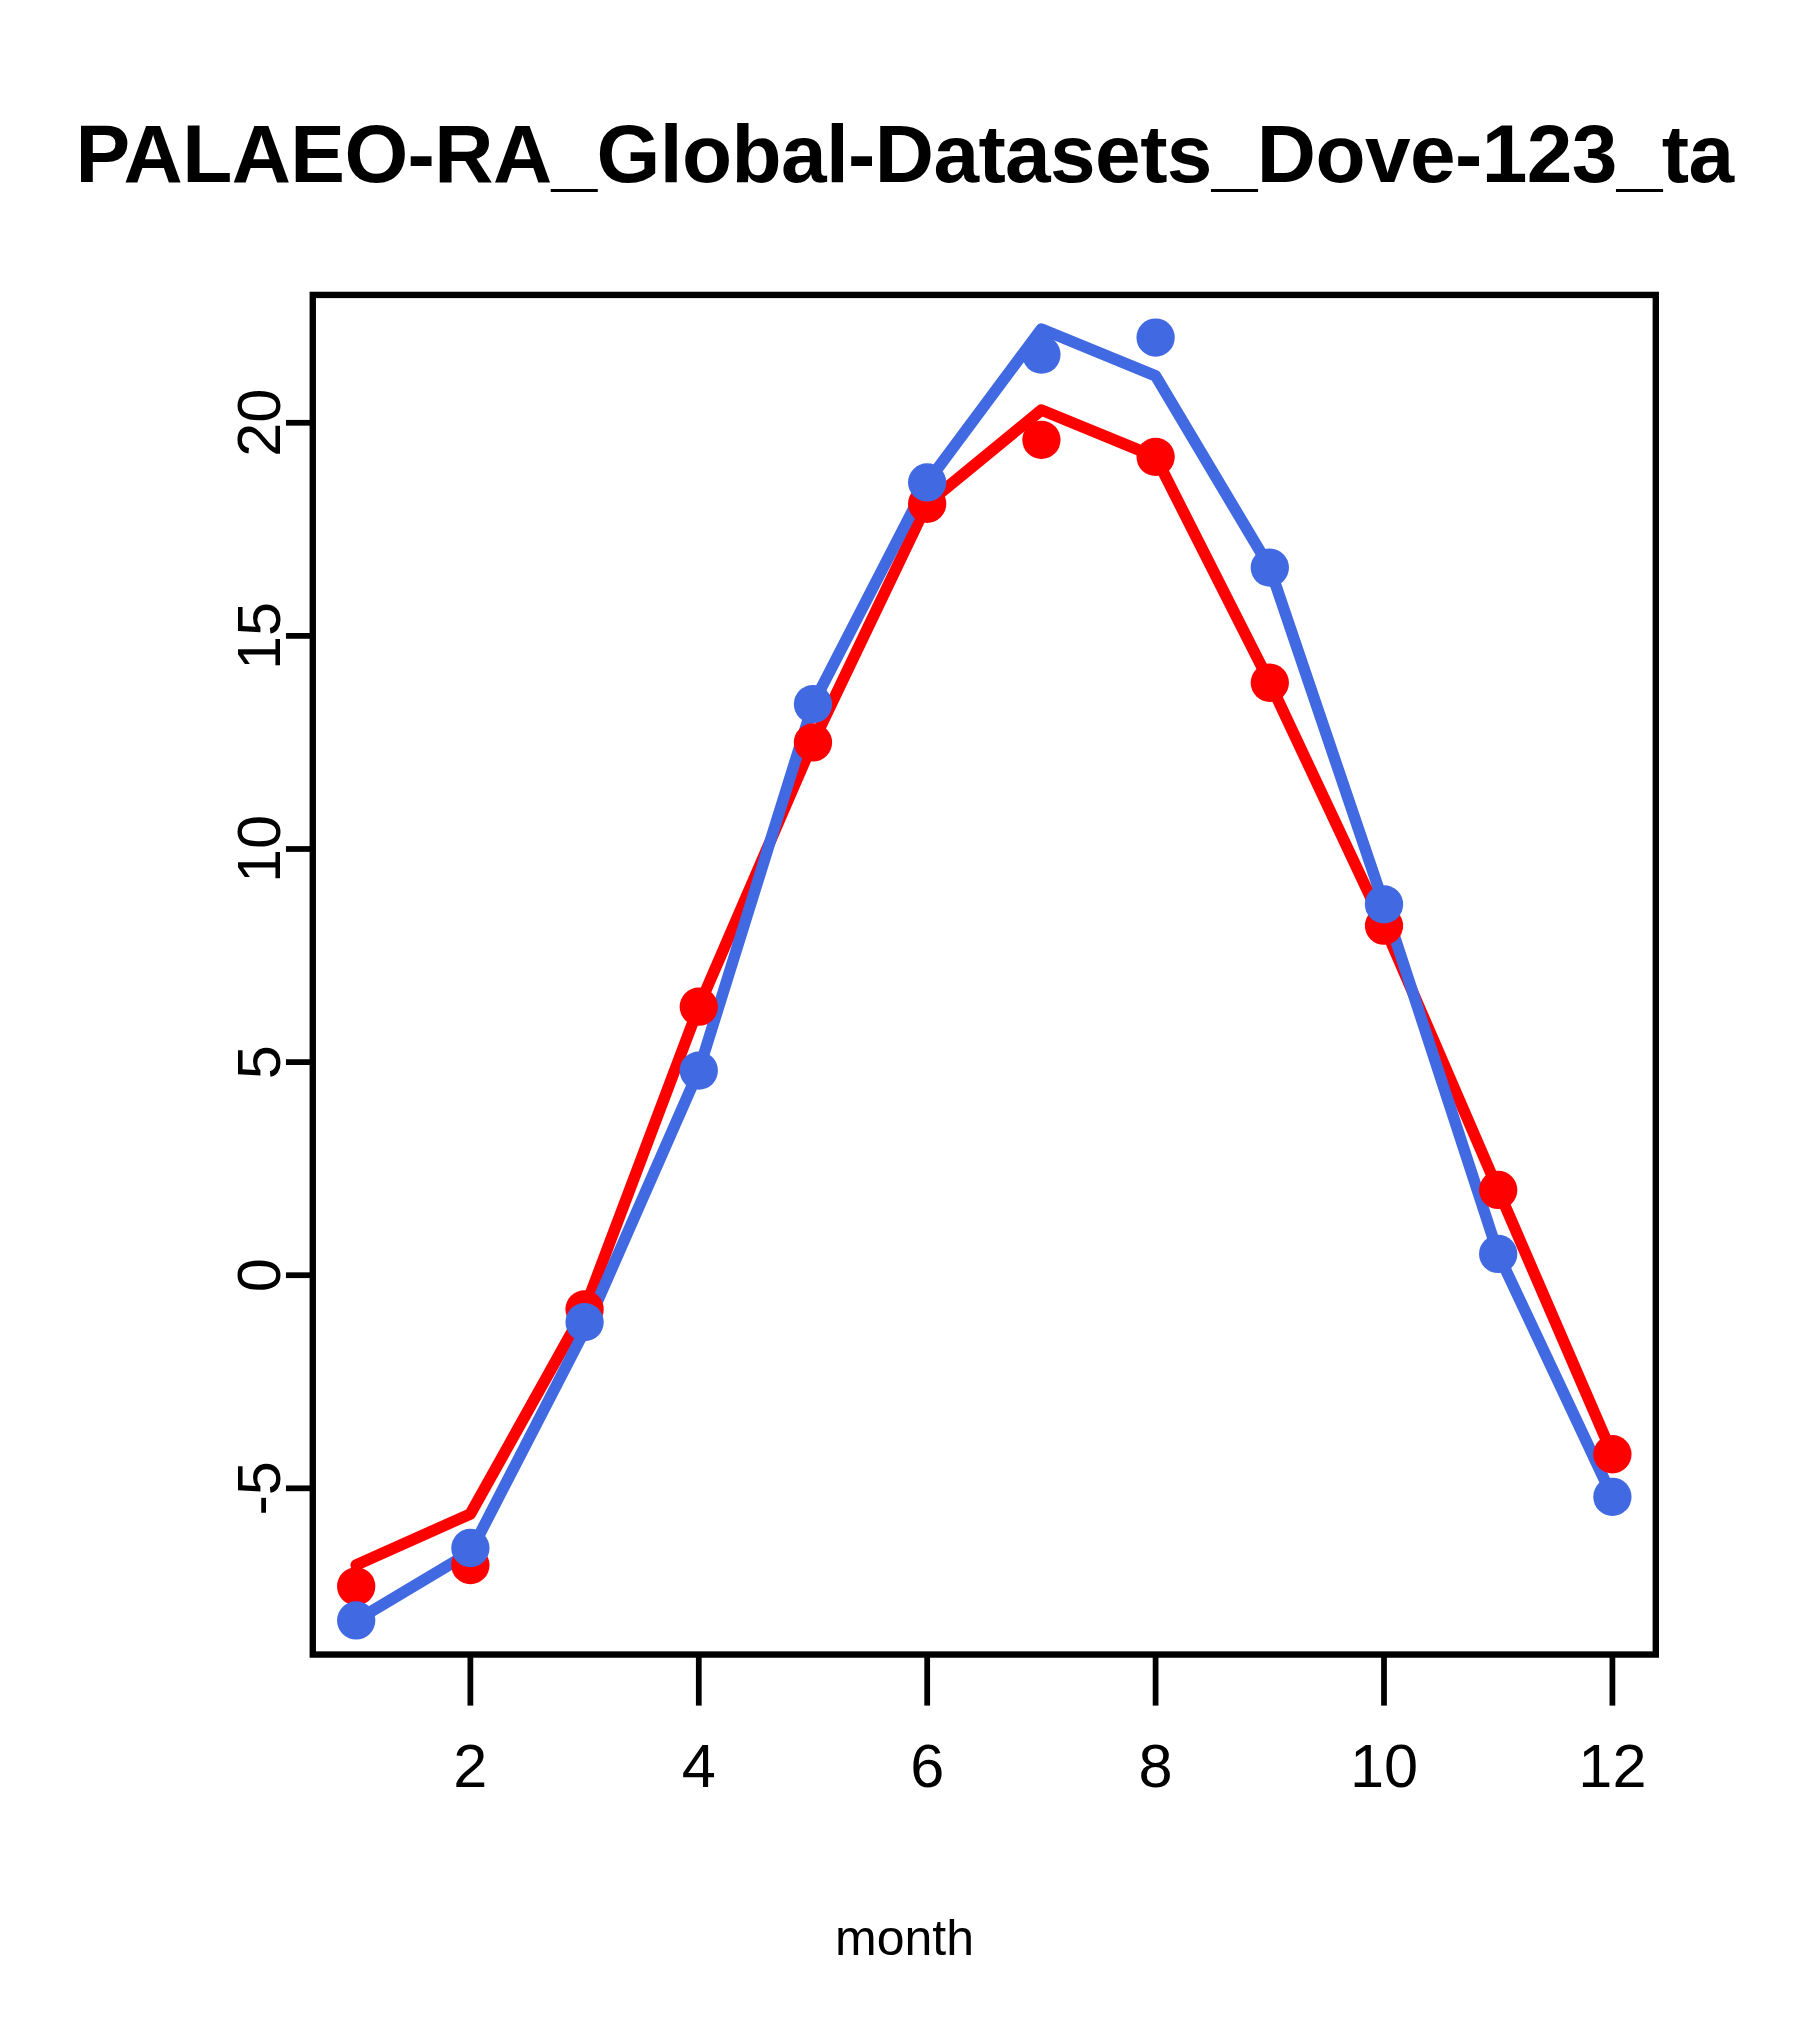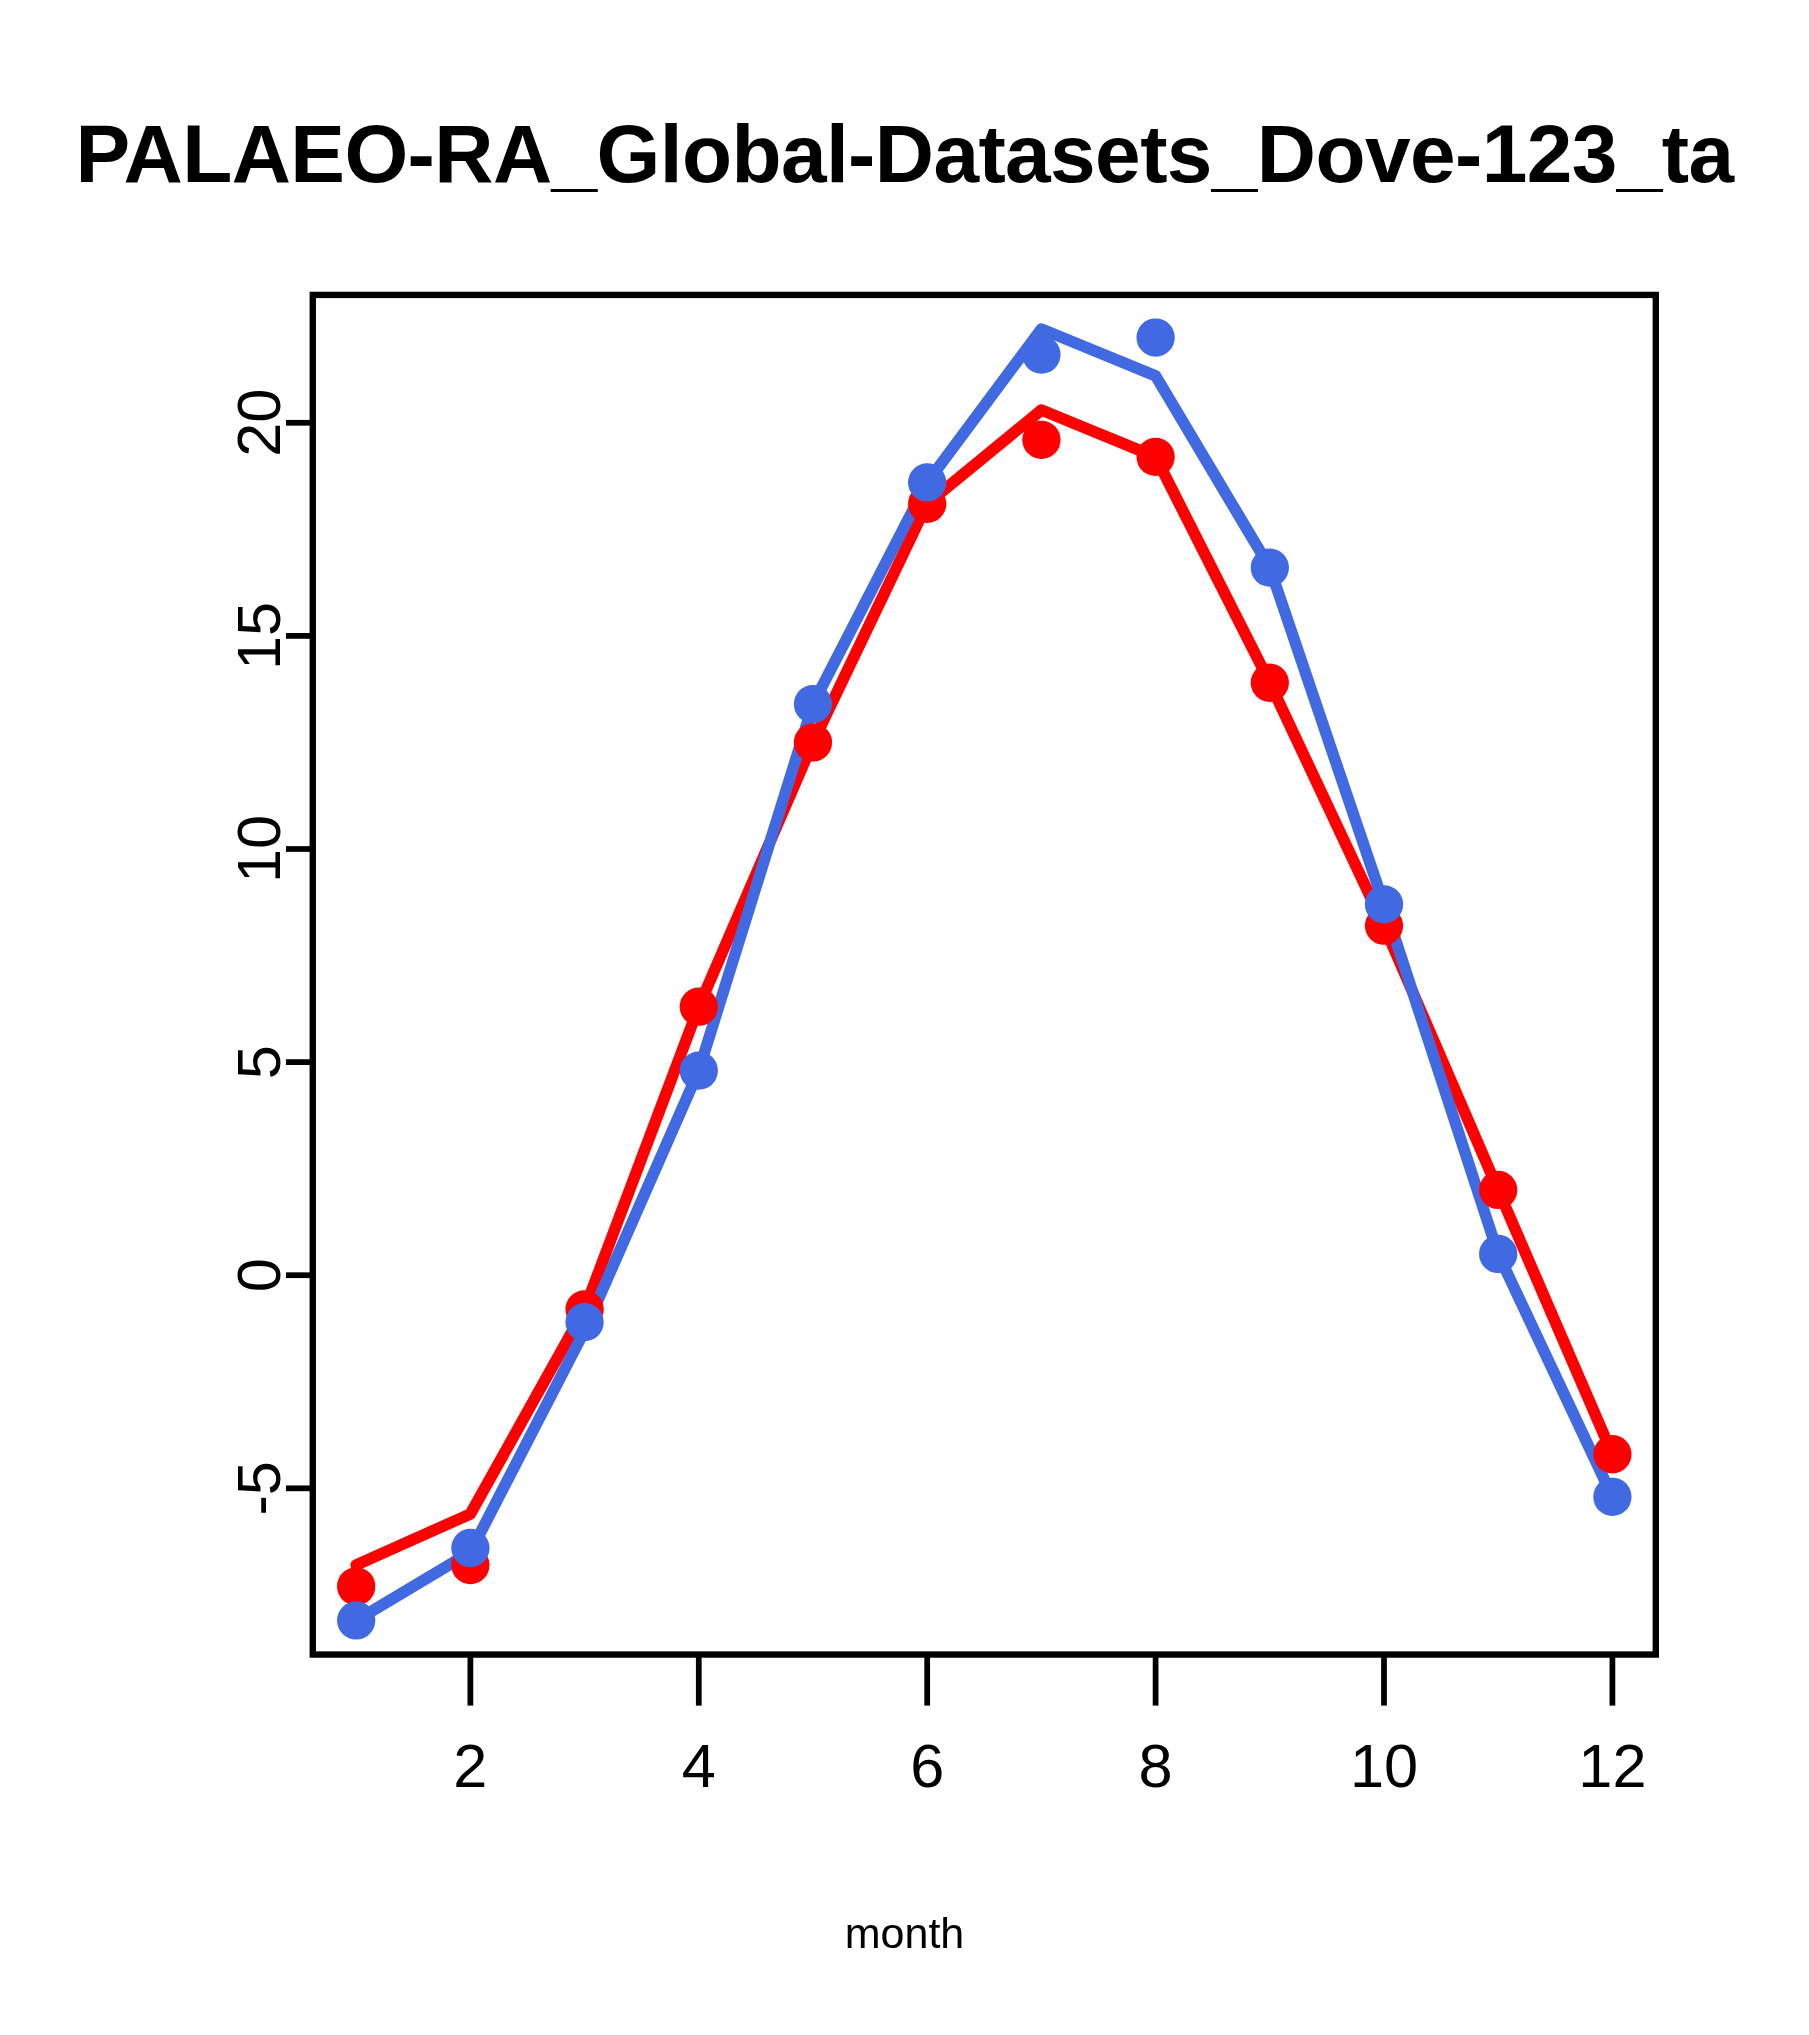--- a/index.html
+++ b/index.html
@@ -29,21 +29,21 @@
   .tick-label{
     font-family:"Liberation Sans",sans-serif;
     font-size:96px;
     fill:#000;
   }
   #x-axis-title{
     position:absolute;
     left:0; top:1909px;
     width:1809px;
     text-align:center;
-    font-size:43px;
+    font-size:50px;
     font-family:"Liberation Sans",sans-serif;
   }
 </style>
 </head>
 <body>
 
 <div id="root">
 
   <div id="chart-title">PALAEO-RA_Global-Datasets_Dove-123_ta</div>
 

